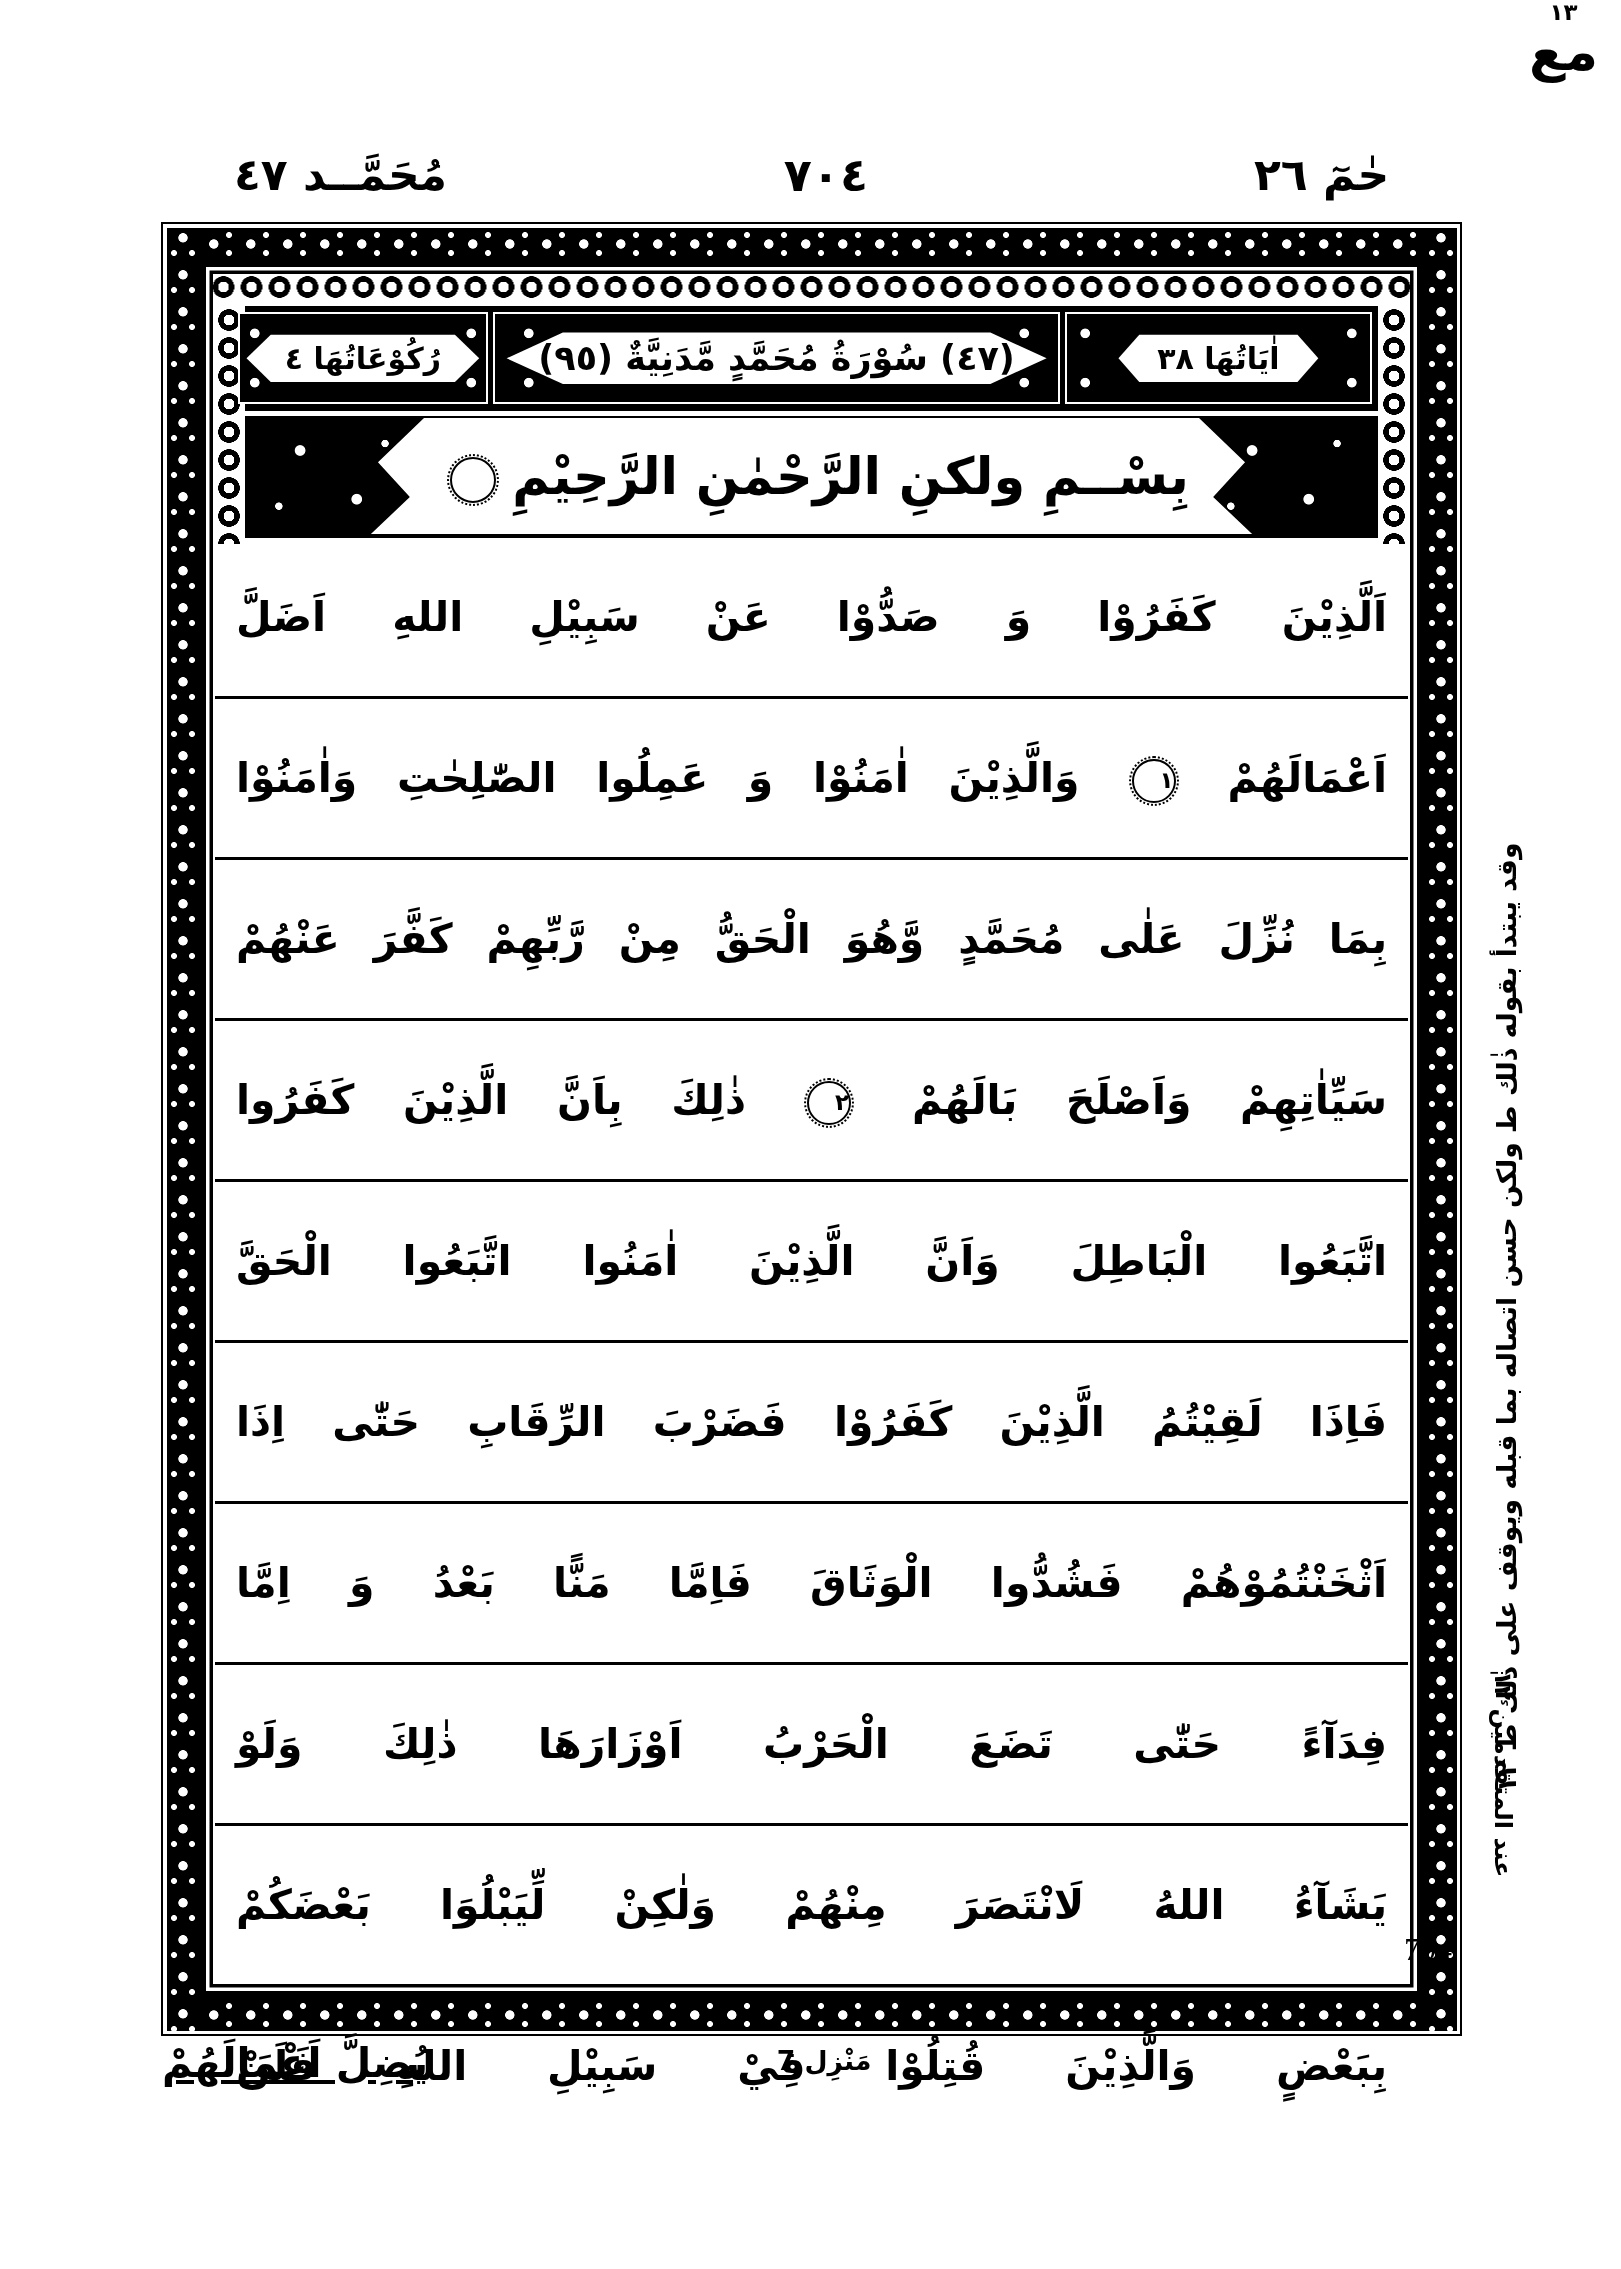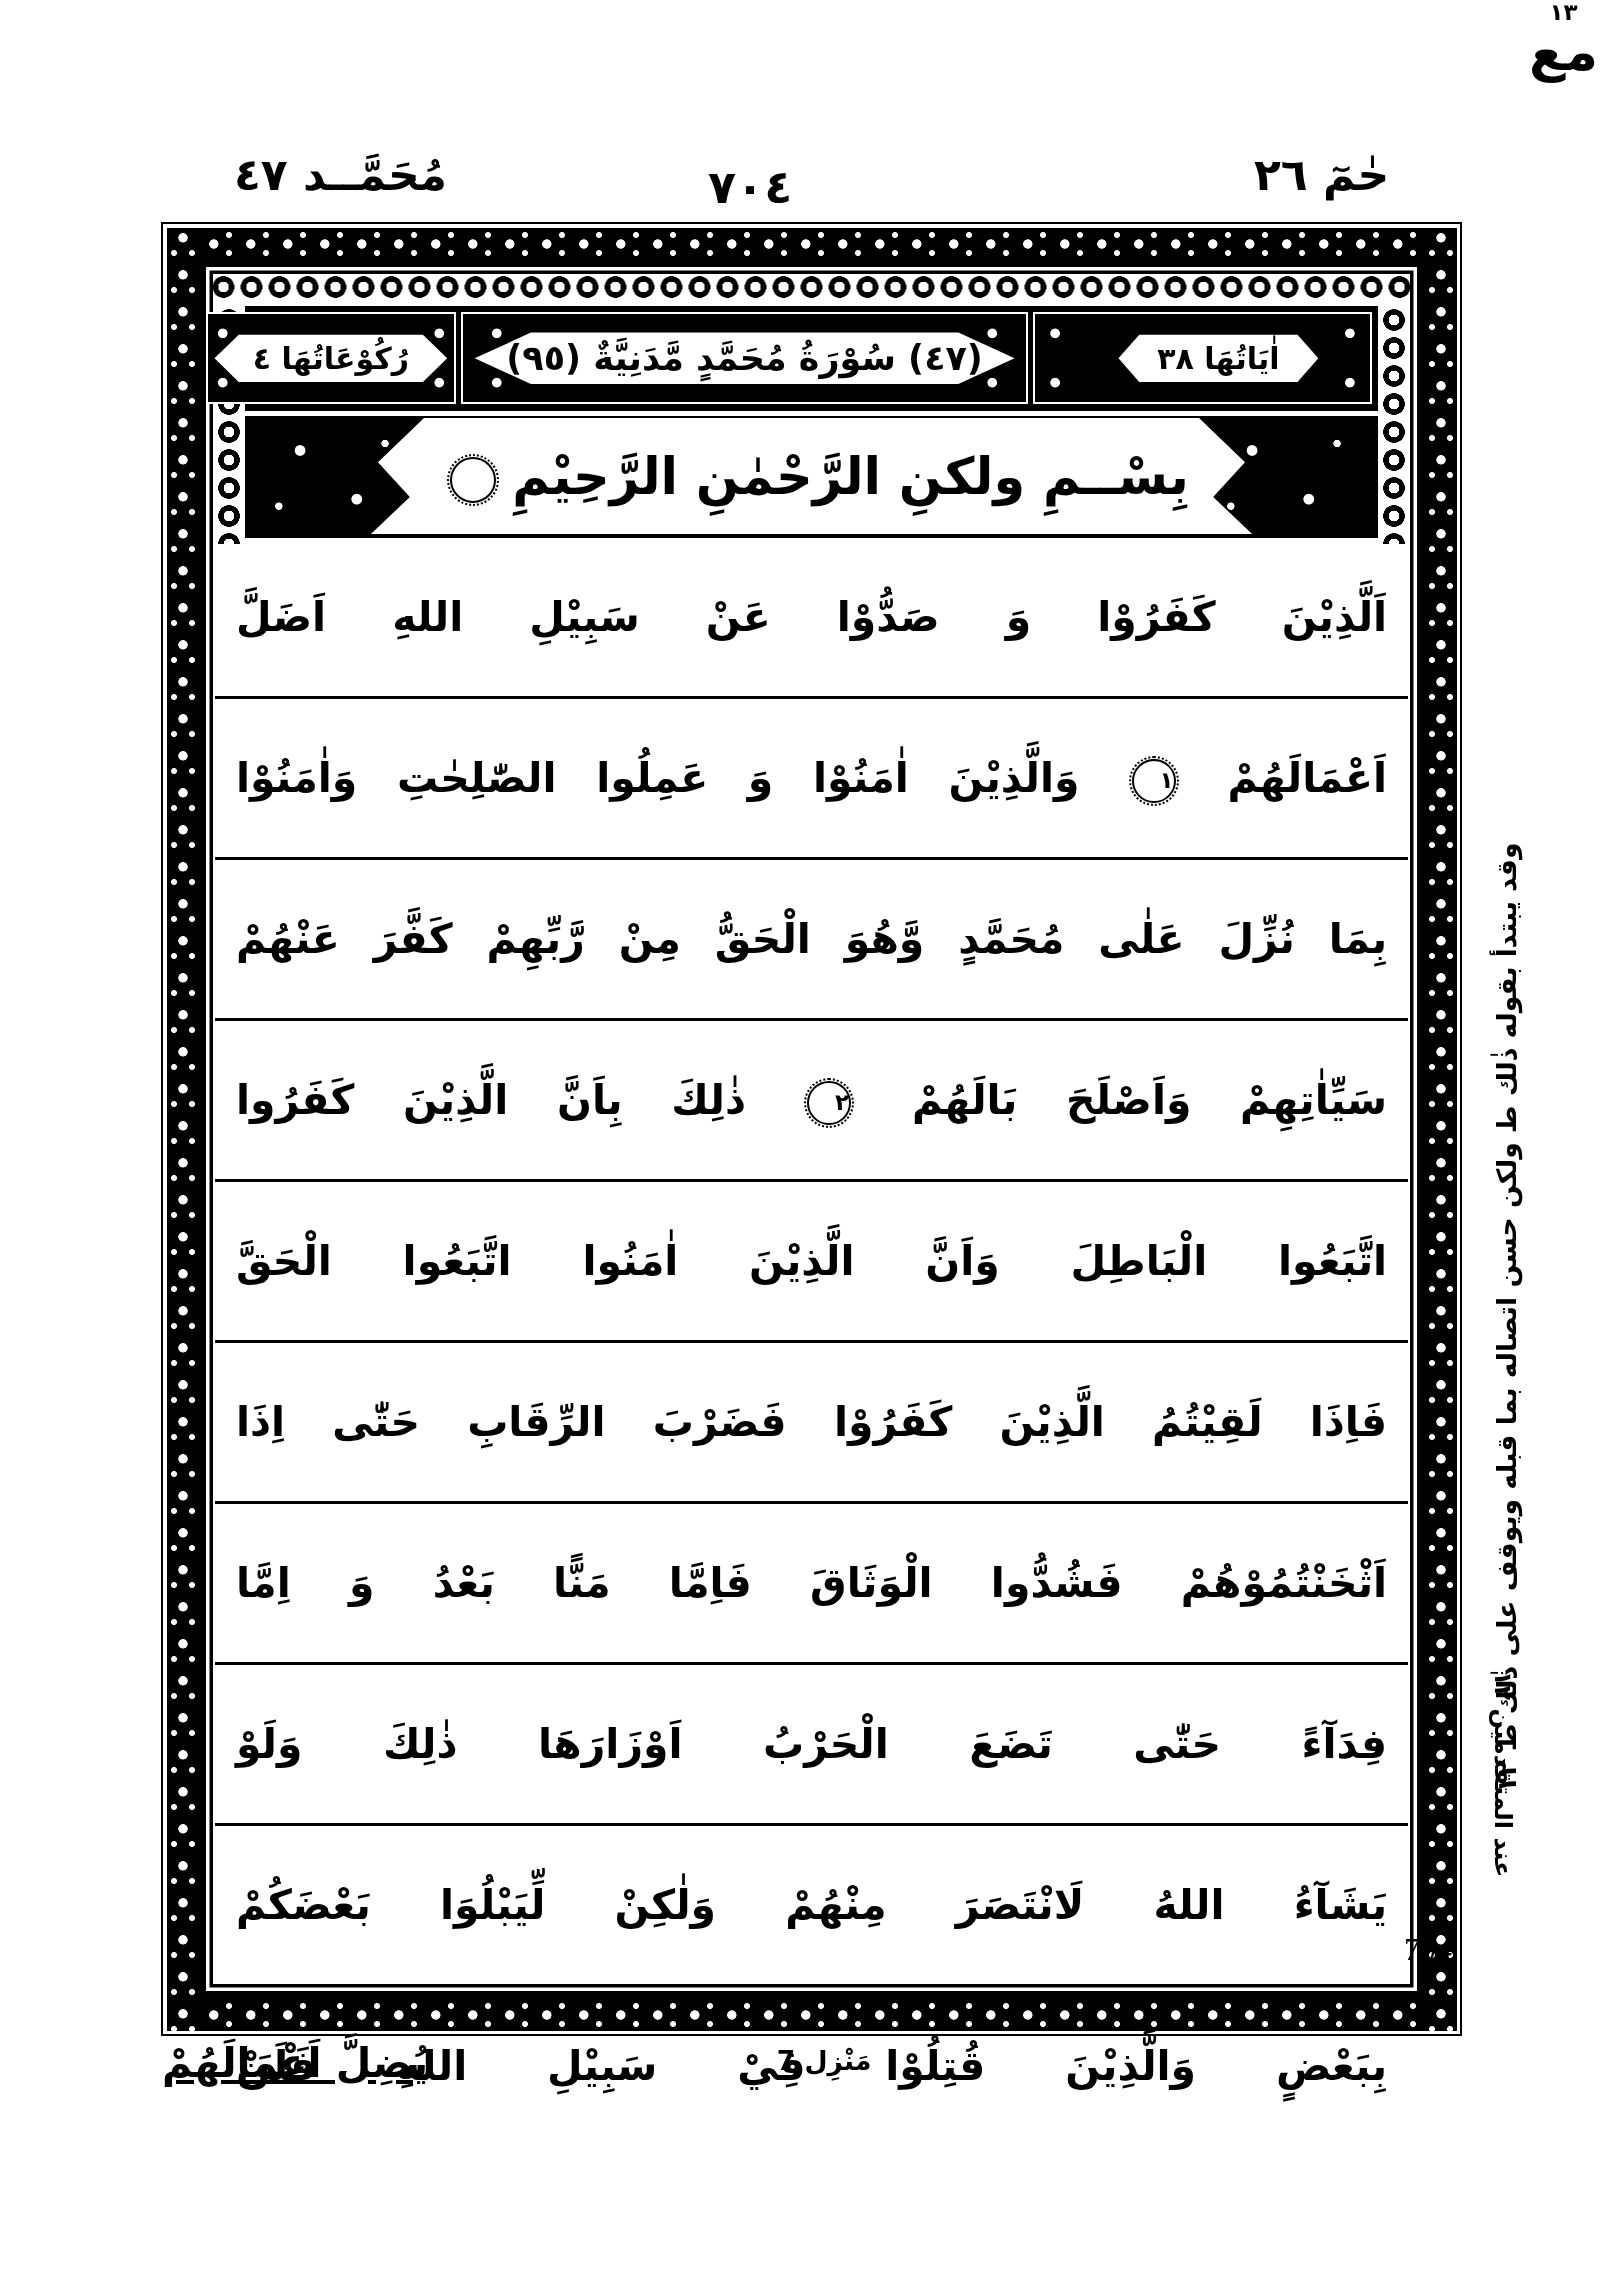--- a/index.html
+++ b/index.html
@@ -7,21 +7,21 @@
     position:relative;
     width:1622px;height:2270px;
     background:#fff;color:#000;
     font-family:"DejaVu Sans",sans-serif;
     overflow:hidden;
     direction:rtl;
   }
   
   .runhead{position:absolute;font-weight:bold;white-space:nowrap;}
   .head-juz{left:1255px;top:149px;width:213px;font-size:44px;text-align:left;}
-  .head-page{left:709px;top:160px;width:160px;font-size:46px;text-align:left;}
+  .head-page{left:709px;top:148px;width:160px;font-size:46px;text-align:right;}
   .head-surah{left:164px;top:149px;width:284px;font-size:44px;text-align:right;direction:rtl;}
 
   
   .frame{
     position:absolute;left:162px;top:222px;width:1301px;height:1814px;
     border:2.7px solid #000;box-sizing:border-box;background:#fff;
   }
   .band{position:absolute;background-color:#000;}
   .band-top,.band-bottom{left:3.5px;right:3.5px;height:32px;
     background-image:
@@ -70,21 +70,21 @@
   }
   .tcell{
     position:relative;border:2.7px solid #fff;background-color:#000;
     display:flex;align-items:center;justify-content:center;
     background-image:
       radial-gradient(circle 8px at 6% 22%,#fff 55%,transparent 65%),
       radial-gradient(circle 8px at 6% 78%,#fff 55%,transparent 65%),
       radial-gradient(circle 8px at 94% 22%,#fff 55%,transparent 65%),
       radial-gradient(circle 8px at 94% 78%,#fff 55%,transparent 65%);
   }
-  .tcell-ayat{flex:0 0 27%;padding-left:32px;}
+  .tcell-ayat{flex:0 0 27%;}
   .tcell-title{flex:1;text-align:center;}
   .tcell-ruku{flex:0 0 22%;}
   .cartouche{
     background:#fff;
     clip-path:polygon(2% 50%,12% 8%,88% 8%,98% 50%,88% 92%,12% 92%);
     padding:10.6px 43px;font-weight:bold;white-space:nowrap;
   }
   .tcell-ayat .cartouche,.tcell-ruku .cartouche{font-size:30px;}
   .tcell-title .cartouche{font-size:35px;}
 

